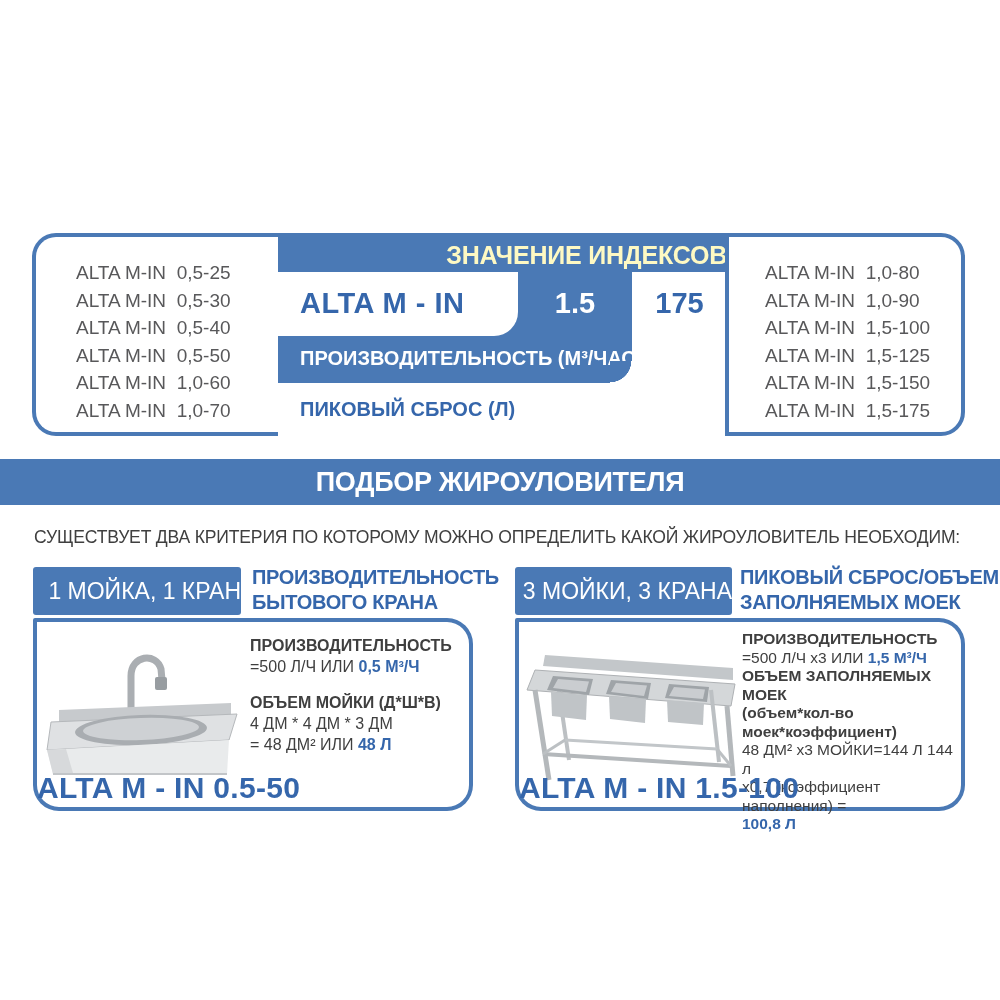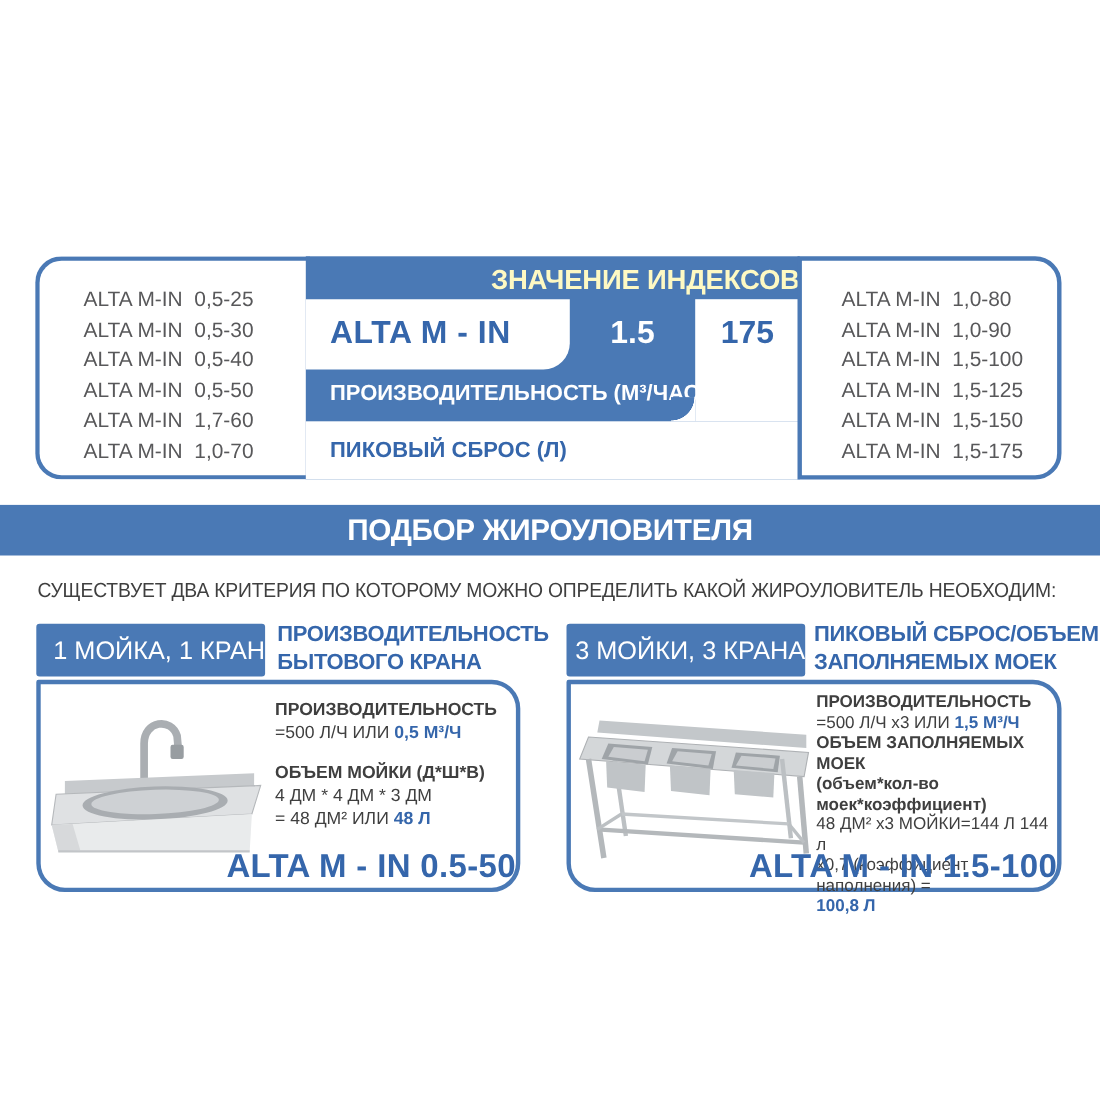--- a/index.html
+++ b/index.html
@@ -45,21 +45,21 @@
        text-align:right;line-height:48px;border-radius:3px;}
   .tab.t1{left:33px;width:208px;}
   .tab.t2{left:515px;width:217px;}
   .card-heading{position:absolute;top:542px;color:var(--accentText);font-weight:bold;font-size:20px;line-height:25px;letter-spacing:-0.3px;}
   .card-heading.h1{left:252px;}
   .card-heading.h2{left:740px;}
 
   .card{position:absolute;top:595px;height:193px;border:4px solid var(--accent);border-radius:2px 26px 26px 26px;background:#fff;}
   .card.c1{left:33px;width:440px;}
   .card.c2{left:515px;width:450px;}
-  .card .model-name{position:absolute;left:0;right:0;bottom:2px;text-align:right;color:var(--accentText);font-weight:bold;font-size:30px;letter-spacing:0.3px;}
+  .card .model-name{position:absolute;left:0;right:0;bottom:2px;text-align:left;color:var(--accentText);font-weight:bold;font-size:30px;letter-spacing:0.3px;}
 
   .sink-img{position:absolute;}
   .c1 .sink-img{left:8px;top:2px;}
   .c2 .sink-img{left:6px;top:6px;}
 
   .spec{position:absolute;color:var(--dark);}
   .spec.s1{left:213px;top:13px;width:218px;font-size:16px;line-height:21px;}
   .spec.s2{left:223px;top:8px;width:222px;font-size:15.5px;line-height:18.5px;}
   .spec .b{font-weight:bold;}
   .spec .hl{color:var(--accentText);font-weight:bold;}
@@ -69,21 +69,21 @@
 <body>
 
 <div id="stage">
 
   <div class="model-box left">
     <ul class="model-list">
       <li>ALTA M-IN  0,5-25</li>
       <li>ALTA M-IN  0,5-30</li>
       <li>ALTA M-IN  0,5-40</li>
       <li>ALTA M-IN  0,5-50</li>
-      <li>ALTA M-IN  1,7-60</li>
+      <li>ALTA M-IN  1,0-60</li>
       <li>ALTA M-IN  1,0-70</li>
     </ul>
   </div>
 
   <div class="index-panel">
     <div class="index-title">ЗНАЧЕНИЕ ИНДЕКСОВ</div>
     <div class="alta-box">ALTA  M - IN</div>
     <div class="flow-value">1.5</div>
     <div class="discharge-col">175</div>
     <div class="flow-label">ПРОИЗВОДИТЕЛЬНОСТЬ (М³/ЧАС)</div>

